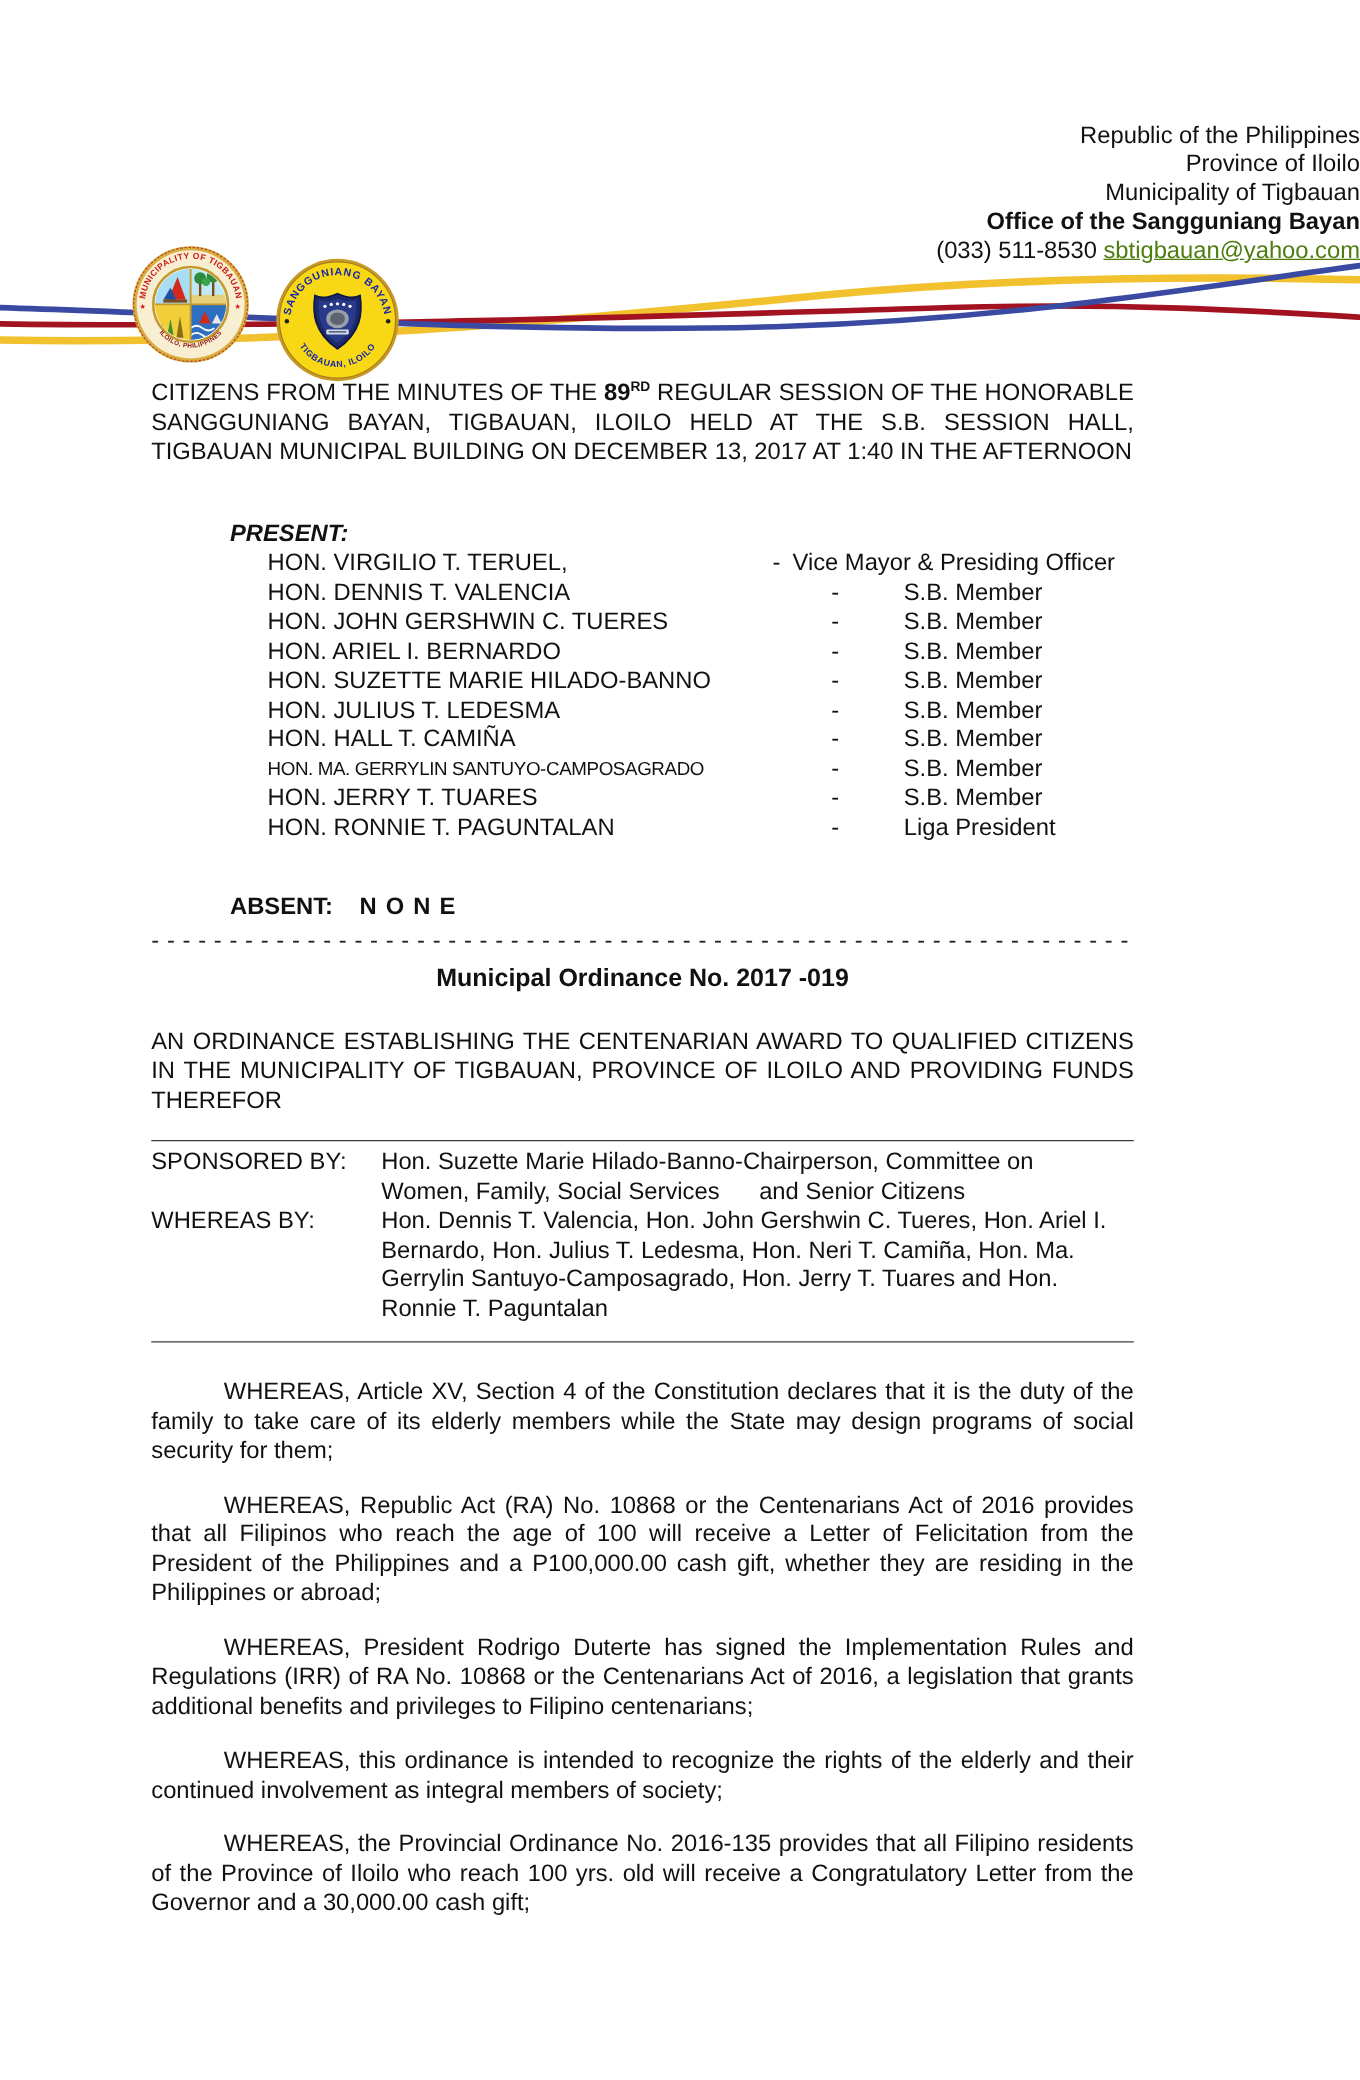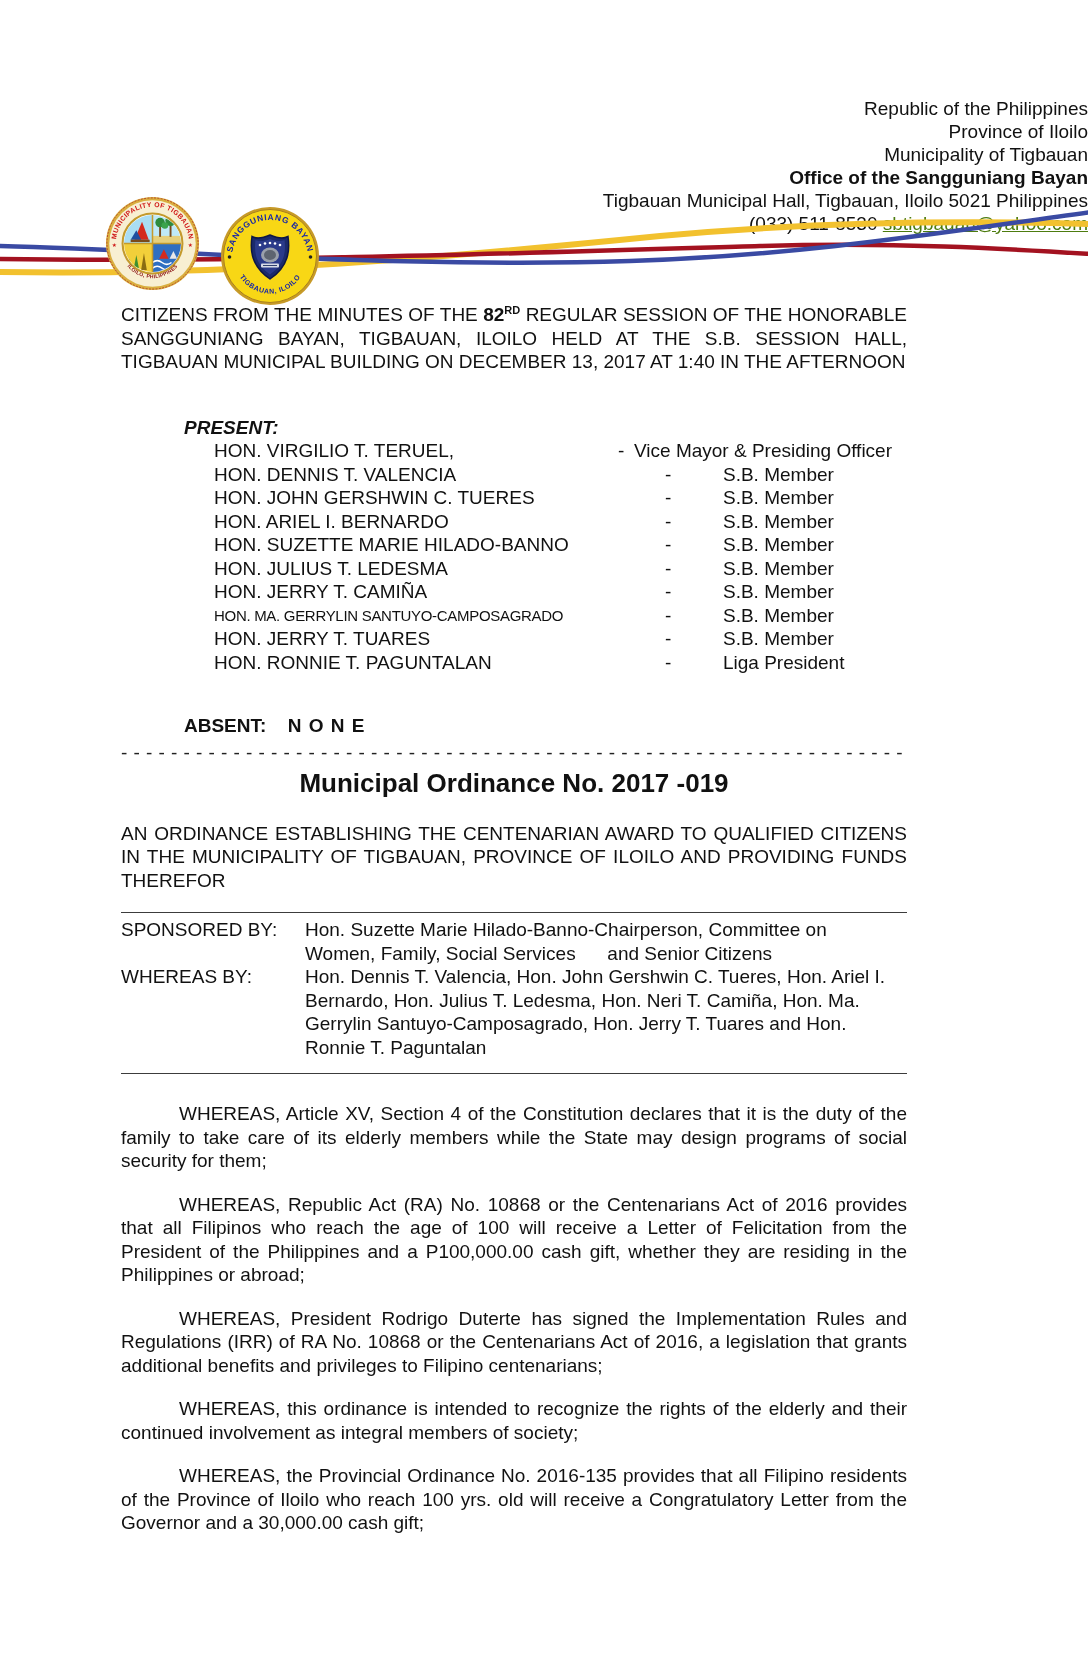--- a/index.html
+++ b/index.html
@@ -43,21 +43,21 @@
   .m-title{white-space:nowrap;}
   .member-row.row-officer .m-name{width:404px;}
   .member-row.row-officer .m-dash{width:16px;}
   .member-row .condensed{font-size:15px;letter-spacing:-0.3px;}
   .absent-line{margin-top:40px;margin-left:63px;font-weight:bold;}
   .absent-line .absent-value{margin-left:16px;letter-spacing:1px;}
   .dash-sep{
     margin-top:3px;white-space:nowrap;overflow:hidden;
     letter-spacing:0.45px;font-size:19px;color:#222;
   }
-  .ord-title{margin-top:8px;text-align:center;font-weight:bold;font-size:26px;}
+  .ord-title{margin-top:8px;text-align:center;font-weight:bold;font-size:20px;}
   .ord-body{margin-top:26px;}
   .rule{border:none;border-top:1.7px solid #3c3c3c;margin:0;}
   .rule-1{margin-top:20px;}
   .rule-2{margin-top:14px;}
   .sponsor-table{margin-top:5px;}
   .sp-row{display:flex;}
   .sp-label{width:184px;flex:none;}
   .sp-value{width:602px;}
   .pre{white-space:pre-wrap;}
   .whereas{margin-top:20px;text-indent:58px;}
@@ -72,21 +72,20 @@
     <path d="M -4,272 C 240,276 440,258 660,236 C 820,221 980,221 1092,224" stroke="#f2c12e" stroke-width="6" fill="none"></path>
     <path d="M -4,259 C 240,263 560,252 760,246 C 900,242 1010,249 1092,254" stroke="#a31220" stroke-width="4.5" fill="none"></path>
     <path d="M -4,246 C 200,252 420,268 630,261 C 810,255 950,231 1092,212" stroke="#3a4aa3" stroke-width="4.5" fill="none"></path>
   </svg>
 
   <div class="header-text">
     <div class="hline">Republic of the Philippines</div>
     <div class="hline">Province of Iloilo</div>
     <div class="hline">Municipality of Tigbauan</div>
     <div class="hline bold">Office of the Sangguniang Bayan</div>
-    <div class="hline">Tigbauan Municipal Hall, Tigbauan, Iloilo 5021 Philippines</div>
     <div class="hline">
       <span>(033) 511-8530</span>
       <a class="email-link" href="#">sbtigbauan@yahoo.com</a>
     </div>
   </div>
 
   <svg class="seal seal-left" viewBox="0 0 100 100">
     <defs>
         <clipPath id="lq">
           <circle cx="50" cy="50" r="30"></circle>
@@ -153,21 +152,21 @@
     <path id="rsBot" d="M 15,60 A 36,36 0 0 0 85,60" fill="none"></path>
     <text font-size="7" font-weight="bold" fill="#1626a8" letter-spacing="0.5">
       <textPath href="#rsBot" startOffset="50%" text-anchor="middle">TIGBAUAN, ILOILO</textPath>
     </text>
     <circle cx="9.5" cy="51" r="1.8" fill="#222222"></circle>
     <circle cx="90.5" cy="51" r="1.8" fill="#222222"></circle>
   </svg>
 
   <div class="content">
 
-    <p class="excerpt justified"><span>CITIZENS FROM THE MINUTES OF THE </span><b><span>82</span><sup>RD</sup></b><span> REGULAR SESSION OF THE HONORABLE SANGGUNIANG  BAYAN, TIGBAUAN, ILOILO HELD AT THE S.B. SESSION HALL, TIGBAUAN MUNICIPAL BUILDING ON DECEMBER 13, 2017 AT 1:40 IN THE AFTERNOON</span></p>
+    <p class="excerpt justified"><span>CITIZENS FROM THE MINUTES OF THE </span><b><span>89</span><sup>RD</sup></b><span> REGULAR SESSION OF THE HONORABLE SANGGUNIANG  BAYAN, TIGBAUAN, ILOILO HELD AT THE S.B. SESSION HALL, TIGBAUAN MUNICIPAL BUILDING ON DECEMBER 13, 2017 AT 1:40 IN THE AFTERNOON</span></p>
 
     <div class="present-label">PRESENT:</div>
 
     <div class="members">
       <div class="member-row row-officer">
         <span class="m-name">HON. VIRGILIO T. TERUEL,</span>
         <span class="m-dash">-</span>
         <span class="m-title">Vice Mayor &amp; Presiding Officer</span>
       </div>
       <div class="member-row">
@@ -189,21 +188,21 @@
         <span class="m-name">HON. SUZETTE MARIE HILADO-BANNO</span>
         <span class="m-dash">-</span>
         <span class="m-title">S.B. Member</span>
       </div>
       <div class="member-row">
         <span class="m-name">HON. JULIUS T. LEDESMA</span>
         <span class="m-dash">-</span>
         <span class="m-title">S.B. Member</span>
       </div>
       <div class="member-row">
-        <span class="m-name">HON. JERRY T. CAMIÑA</span>
+        <span class="m-name">HON. HALL T. CAMIÑA</span>
         <span class="m-dash">-</span>
         <span class="m-title">S.B. Member</span>
       </div>
       <div class="member-row">
         <span class="m-name condensed">HON. MA. GERRYLIN SANTUYO-CAMPOSAGRADO</span>
         <span class="m-dash">-</span>
         <span class="m-title">S.B. Member</span>
       </div>
       <div class="member-row">
         <span class="m-name">HON. JERRY T. TUARES</span>

